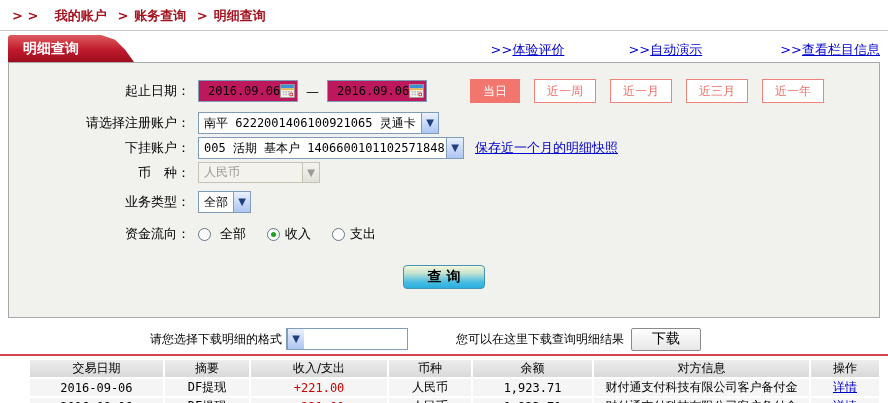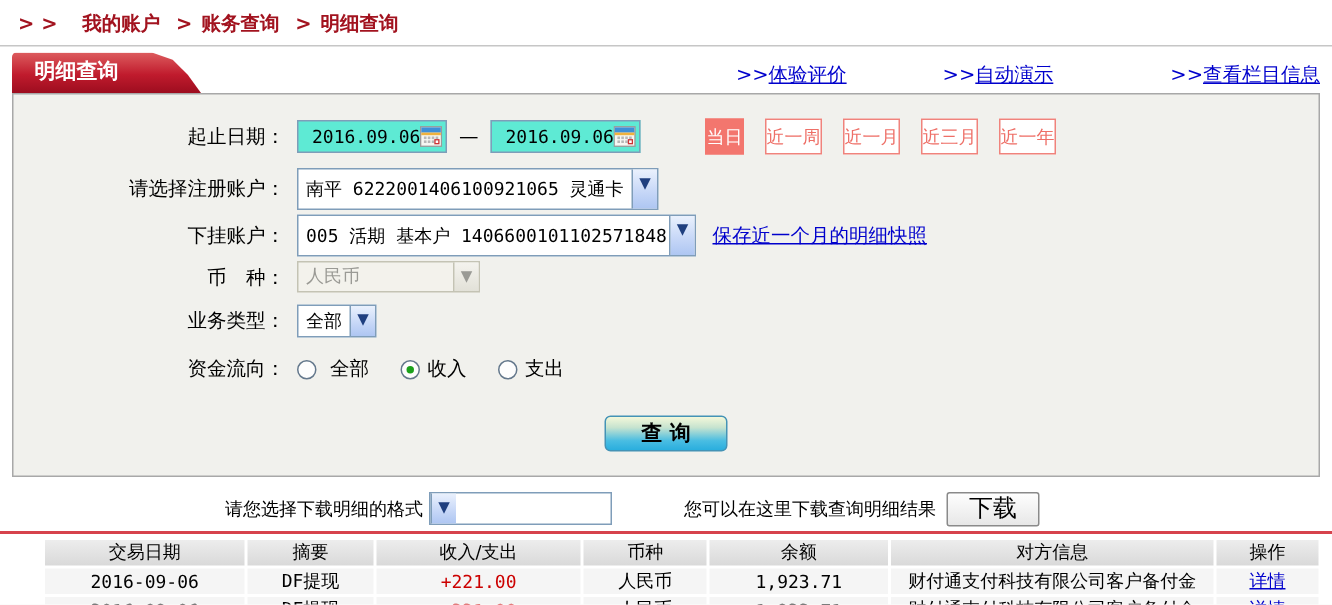--- a/index.html
+++ b/index.html
@@ -24,32 +24,32 @@
   .toplinks a .u { text-decoration:underline; }
   .toplinks a + a { margin-left:64px;text-align:right; }
   .toplinks a:last-child { margin-left:78px; }
 
   
   .panel { position:absolute; top:62px; left:8px; width:872px; height:256px;
            background:#f1f1ed; border:1px solid #a8a8a8; padding-top:16px; }
   .form-row { display:flex; align-items:center; }
   .form-label { width:181px; text-align:right; margin-right:8px; font-size:13px; white-space:nowrap;padding-left:30px; }
 
-  .date-input { width:100px; height:22px; background:#5eead4; border:1px solid #7f9db9;
+  .date-input { width:100px; height:22px; background:#be185d; border:1px solid #7f9db9;
                 display:flex; align-items:center; }
   .date-input .val { font-family:"DejaVu Sans Mono", monospace; font-size:12px; padding-left:9px; }
   .date-input svg { margin-left:auto; margin-right:2px; cursor:pointer; }
   .dash { margin:0 8px; }
 
-  .quick-btn { height:24px; padding:0 0; font-size:12px; line-height:22px; text-align:center;
+  .quick-btn { height:24px; padding:0 12px; font-size:12px; line-height:22px; text-align:center;
                background:#fff; border:1px solid #f0837c; color:#ee6f67; cursor:pointer; margin-left:14px; }
   .quick-btn.active { background:#f3766e; color:#fff; border-color:#f3766e; }
   .quick-btn:first-of-type { margin-left:43px; }
 
-  .xp-select { height:28px; background:#fff; border:1px solid #7f9db9; display:inline-flex;
+  .xp-select { height:22px; background:#fff; border:1px solid #7f9db9; display:inline-flex;
                align-items:center; cursor:pointer; }
   .xp-select .val { font-family:"DejaVu Sans Mono", monospace; font-size:12px; padding:0 5px;
                     white-space:nowrap; overflow:hidden; flex:1; }
   .xp-select .arrow { width:17px; align-self:stretch; border-left:1px solid #7f9db9;
                       background:linear-gradient(180deg,#eaf1fd 0%, #c5d6f7 60%, #aec6f2 100%);
                       color:#1f3f7f; font-size:10px; line-height:20px; text-align:center; }
   .xp-select.disabled { background:#f3f2ec; border-color:#c4c3b4; cursor:default; }
   .xp-select.disabled .val { color:#9a9a95; }
   .xp-select.disabled .arrow { border-left-color:#c4c3b4; color:#9a9a95;
                       background:linear-gradient(180deg,#f4f3ee,#e2e1d8); }
@@ -74,21 +74,21 @@
   .query-btn { display:block; margin:22px auto 0 auto; width:82px; height:24px;
                border:1px solid #4493b6; border-radius:4px; font-weight:bold; font-size:14px;
                font-family:"DejaVu Sans", sans-serif; cursor:pointer;
                background:linear-gradient(180deg,#f4f8da 0%, #c6e3cf 32%, #49bde2 72%, #2aaede 100%); }
 
   
   .download-row { position:absolute; top:327px; left:0; width:888px; height:24px;
                   display:flex; align-items:center; padding-left:150px; font-size:12px; }
   .dl-select { width:122px; height:22px; margin-left:4px; }
   .dl-hint { margin-left:48px; }
-  .dl-btn { margin-left:7px; width:62px; height:23px; font-size:16px; font-family:"DejaVu Sans",sans-serif;
+  .dl-btn { margin-left:7px; width:70px; height:23px; font-size:14px; font-family:"DejaVu Sans",sans-serif;
             border:1px solid #8a8a8a; border-radius:2px; cursor:pointer;
             background:linear-gradient(180deg,#fefefe,#e7e7e7); }
 
   .red-line { position:absolute; top:354px; left:0; width:888px; height:2px; background:#d6424c; }
 
   
   .result-table { position:absolute; top:358px; left:28px; width:853px;
                   border-collapse:separate; border-spacing:2px;
                   font-family:"DejaVu Sans Mono", monospace; font-size:12px; }
   .result-table th { background:linear-gradient(180deg,#ededed,#d9d9d9); font-weight:normal;

